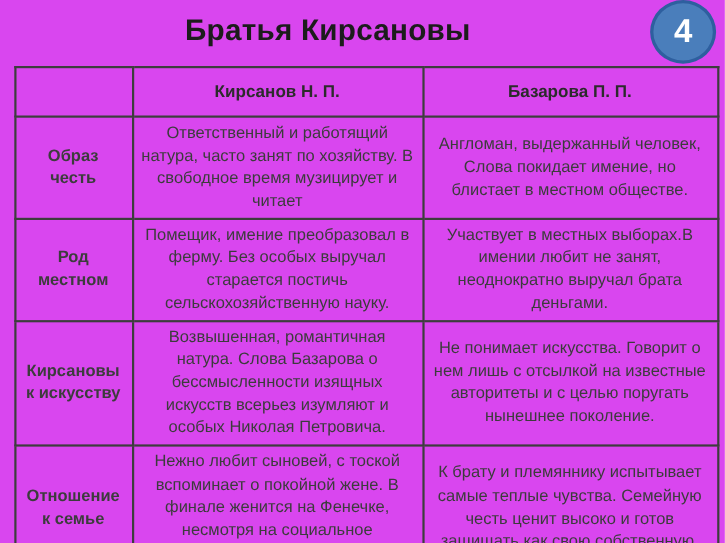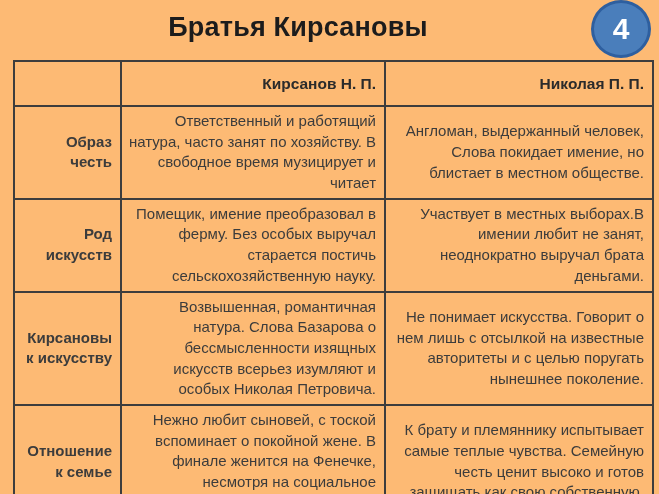--- a/index.html
+++ b/index.html
@@ -6,21 +6,21 @@
   html, body {
     width: 659px; height: 494px;
     background: #ffffff;
     font-family: "Liberation Sans", sans-serif;
     overflow: hidden;
     position: relative;
   }
   .slide {
     position: relative;
     width: 659px; height: 494px;
-    background: #fdba74;
+    background: #d946ef;
   }
   .title {
     position: absolute;
     top: 12px; left: 0;
     width: 596px;
     text-align: center;
     font-size: 27px;
     font-weight: bold;
     color: #1c1c1c;
     letter-spacing: 0.2px;
@@ -48,21 +48,21 @@
     width: 639px;
     border-collapse: collapse;
     table-layout: fixed;
   }
   table.compare col.c-label { width: 107px; }
   table.compare col.c-np    { width: 264px; }
   table.compare col.c-pp    { width: 268px; }
   table.compare td, table.compare th {
     border: 2px solid #3d3d3d;
     vertical-align: middle;
-    text-align: right;
+    text-align: center;
     padding: 4px 8px 4px 6px;
     color: #3c3c3c;
     font-size: 15px;
     line-height: 1.38;
     word-wrap: break-word;
   }
   table.compare th {
     font-weight: bold;
     color: #2b2b2b;
     font-size: 15.5px;
@@ -93,31 +93,31 @@
   <table class="compare">
     <colgroup>
       <col class="c-label">
         <col class="c-np">
         <col class="c-pp">
     </colgroup>
     <tbody>
       <tr class="r-head">
         <th></th>
         <th>Кирсанов Н. П.</th>
-        <th>Николая П. П.</th>
+        <th>Базарова П. П.</th>
       </tr>
 
       <tr class="r-life">
         <td class="row-label">Образ честь</td>
         <td>Ответственный и работящий натура, часто занят по хозяйству. В свободное время музицирует и читает</td>
         <td>Англоман, выдержанный человек, Слова покидает имение, но блистает в местном обществе.</td>
       </tr>
 
       <tr class="r-work">
-        <td class="row-label">Род искусств</td>
+        <td class="row-label">Род местном</td>
         <td>Помещик, имение преобразовал в ферму. Без особых выручал старается постичь сельскохозяйственную науку.</td>
         <td>Участвует в местных выборах.В имении любит не занят, неоднократно выручал брата деньгами.</td>
       </tr>
 
       <tr class="r-art">
         <td class="row-label">Кирсановы к искусству</td>
         <td>Возвышенная, романтичная натура. Слова Базарова о бессмысленности изящных искусств всерьез изумляют и особых Николая Петровича.</td>
         <td>Не понимает искусства. Говорит о нем лишь с отсылкой на известные авторитеты и с целью поругать нынешнее поколение.</td>
       </tr>
 

